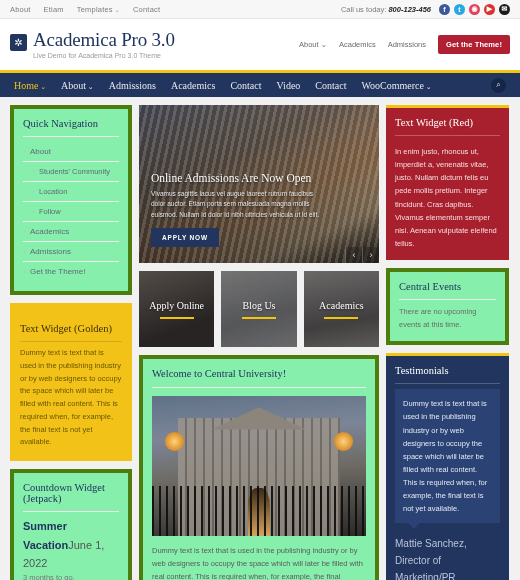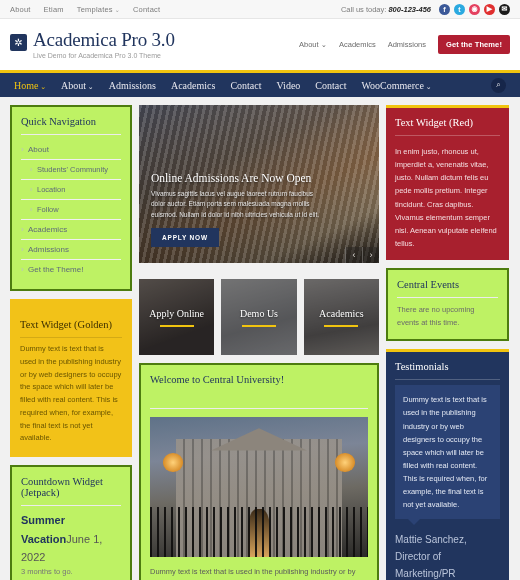--- a/index.html
+++ b/index.html
@@ -70,21 +70,21 @@
     justify-content:center; font-size: 8px;
   }
 
   
   .page { display: flex; gap: 7px; padding: 8px 10px; align-items: flex-start; }
   .col-left { width: 122px; flex: none; }
   .col-mid { width: 240px; flex: none; }
   .col-right { width: 123px; flex: none; }
 
   .card {
-    background: #bef264; border: 2px solid #4d7c0f; padding: 9px 9px 10px;
+    background: #86efac; border: 4px solid #4d7c0f; padding: 9px 9px 10px;
     margin-bottom: 8px;
   }
   .wtitle {
     font-family: "Liberation Serif", serif; font-size: 10.5px; color: #21355e;
     padding-bottom: 7px; border-bottom: 1px solid #ececec; margin-bottom: 5px;
     font-weight: normal;
   }
 
   
   .qnav li { list-style: none; border-bottom: 1px solid #f0f0f0; }
@@ -104,21 +104,21 @@
 
   
   .cd-row { font-size: 11px; color: #555; line-height: 1.7; }
   .cd-row b { color: #21355e; }
   .cd-sub { font-size: 7.5px; color: #777; }
 
   
   .slider {
     position: relative; height: 158px; overflow: hidden;
     background: linear-gradient(155deg,#4a4e5c 0%,#6e6054 35%,#b98a5e 60%,#e8c89a 80%,#3b3127 100%);
-    margin-bottom: 16px;
+    margin-bottom: 8px;
   }
   .slider .pages {
     position:absolute; inset:0;
     background:
       repeating-linear-gradient(102deg, rgba(255,255,255,.14) 0 3px, rgba(0,0,0,.06) 3px 7px),
       linear-gradient(180deg, rgba(20,18,16,.15), rgba(20,18,16,.72));
   }
   .slide-body { position: absolute; left: 12px; bottom: 16px; right: 50px; }
   .slide-title {
     font-family: "Liberation Serif", serif; font-size: 11.5px; color: #fff;
@@ -157,21 +157,21 @@
     position: relative; z-index: 2; text-shadow: 0 1px 2px rgba(0,0,0,.6);
   }
   .tile-underline {
     width: 34px; height: 2px; background: #f1c40f; margin-top: 6px;
     position: relative; z-index: 2;
   }
 
   
   .welcome-title {
     font-family: "Liberation Serif", serif; font-size: 10.5px; color: #21355e;
-    padding-bottom: 23px; border-bottom: 1px solid #ececec; margin-bottom: 8px;
+    padding-bottom: 8px; border-bottom: 1px solid #ececec; margin-bottom: 8px;
   }
   .welcome-img {
     height: 140px; background: linear-gradient(175deg,#5f7288 0%,#7c8597 28%,#6d6a63 55%,#2b2a28 100%);
     position: relative; overflow: hidden; margin-bottom: 8px;
   }
   .welcome-img .facade {
     position:absolute; left:12%; right:12%; top:16%; bottom:0;
     background: repeating-linear-gradient(90deg,#9a938a 0 7px,#6f6a63 7px 9px);
     opacity: .85;
   }
@@ -345,21 +345,21 @@
         </div>
       </div>
     </div>
 
     <div class="tiles" id="tiles">
         <div class="tile t1">
           <div class="tile-label">Apply Online</div>
           <div class="tile-underline"></div>
         </div>
         <div class="tile t2">
-          <div class="tile-label">Demo Us</div>
+          <div class="tile-label">Blog Us</div>
           <div class="tile-underline"></div>
         </div>
         <div class="tile t3">
           <div class="tile-label">Academics</div>
           <div class="tile-underline"></div>
         </div>
       </div>
 
     <div class="card">
       <div class="welcome-title">Welcome to Central University!</div>

